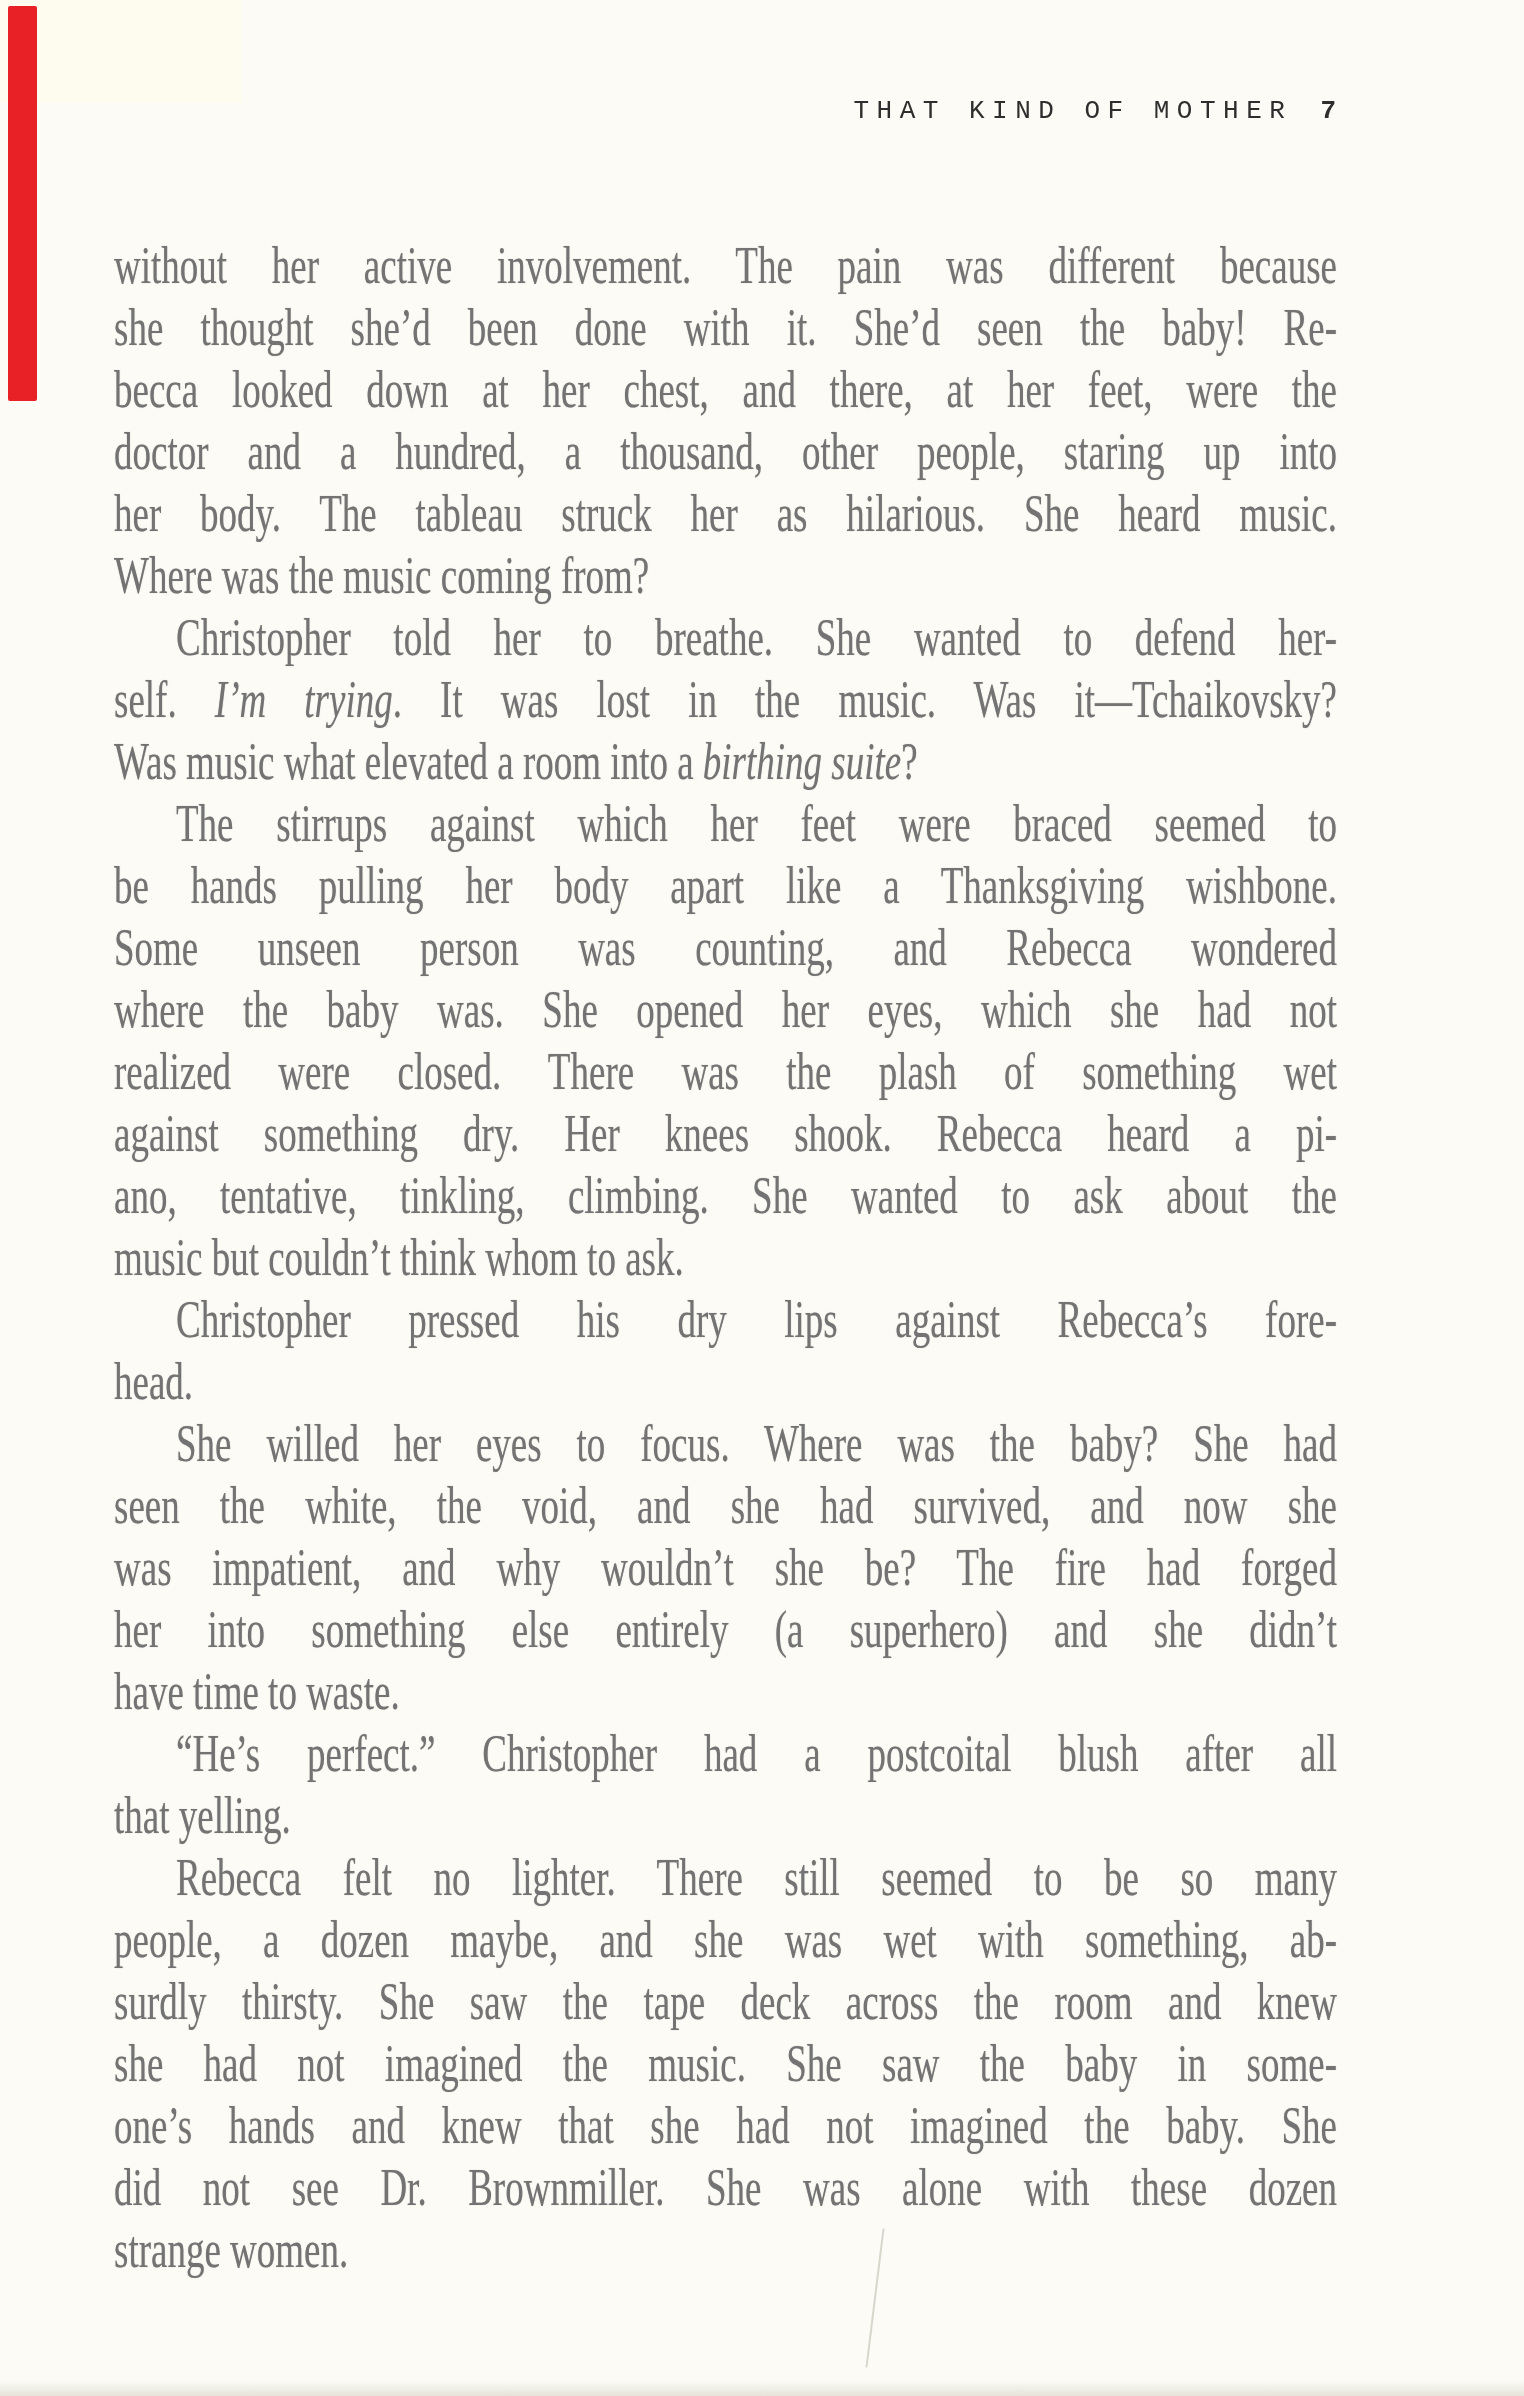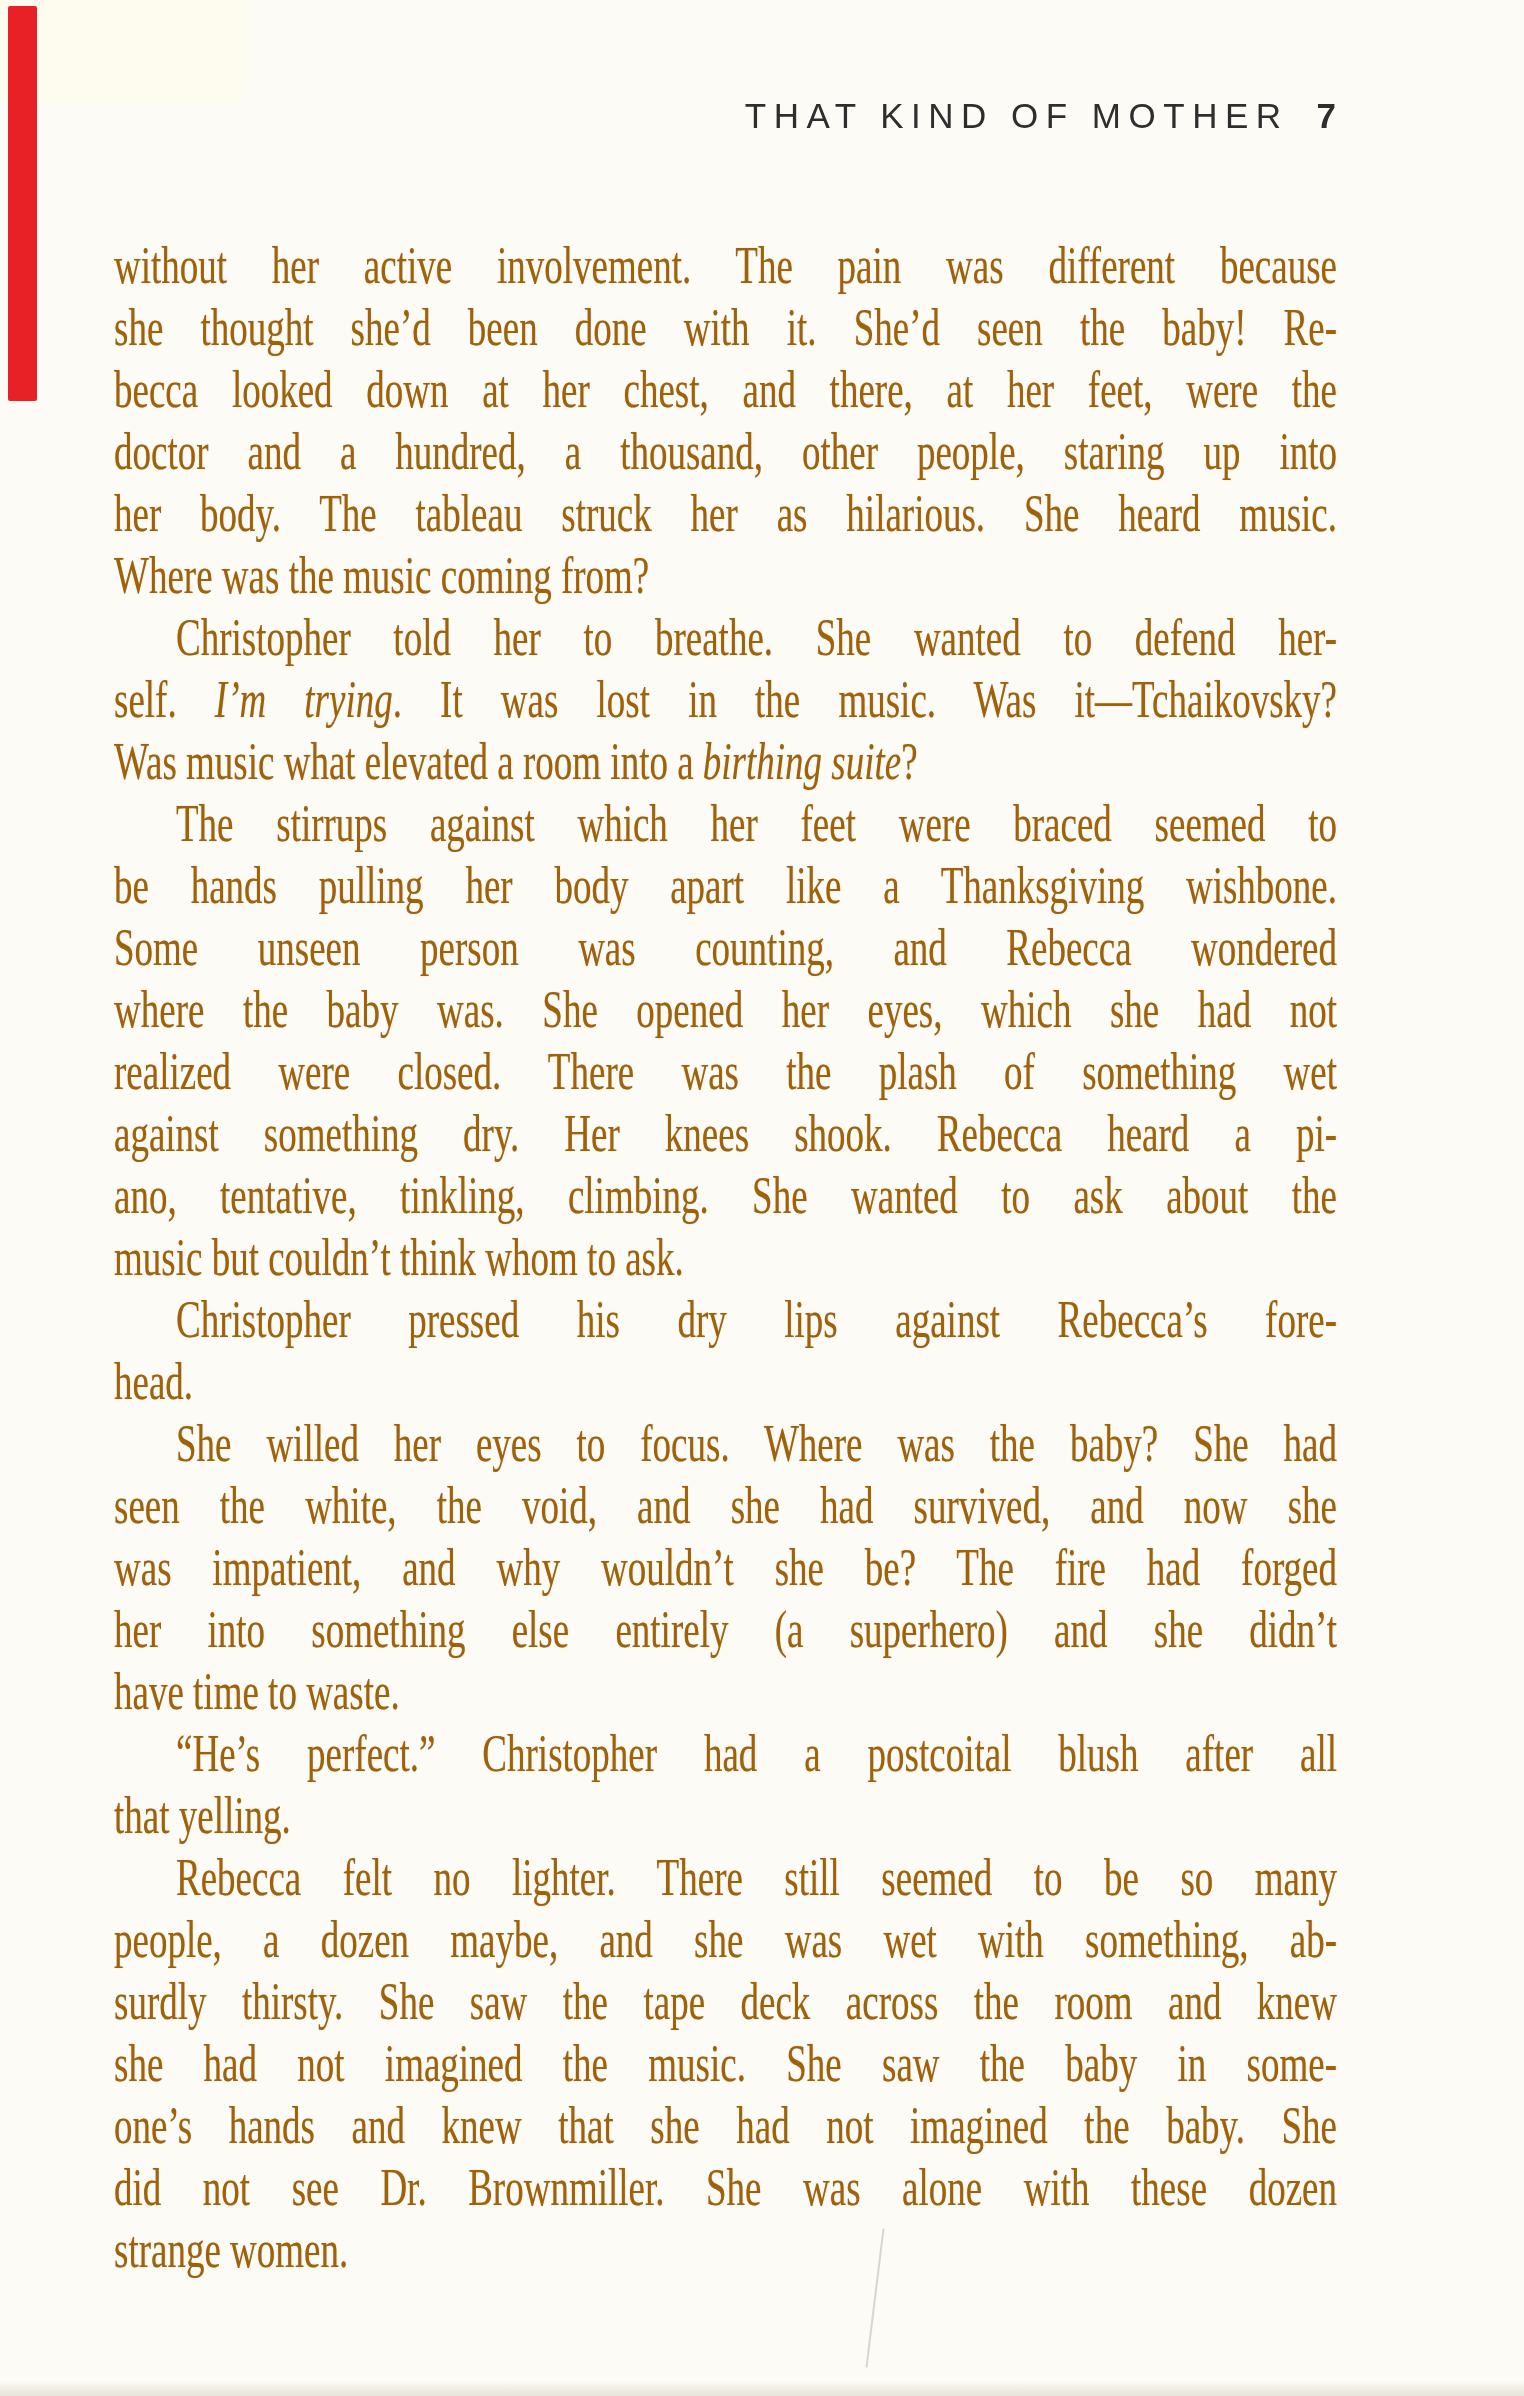--- a/index.html
+++ b/index.html
@@ -21,22 +21,22 @@
   }
   .red-edge {
     position: absolute; left: 8.4px; top: 5.6px;
     width: 29px; height: 395px;
     background: #e82127;
     border-radius: 1.9px;
   }
   .running-header {
     position: absolute;
     top: 96px; right: 188px;
-    font-family: Liberation Sans, sans-serif;
-    font-size: 35px;
+    font-family: Liberation Mono, monospace;
+    font-size: 26px;
     font-weight: 400;
     letter-spacing: 7.5px;
     color: #2e2e2e;
     white-space: nowrap;
   }
   .running-header .pagenum {
     margin-left: 28px;
     letter-spacing: 0;
     font-weight: 700;
   }
@@ -83,21 +83,21 @@
 <body>
 
 <div class="page" style="background: rgb(252, 251, 245);">
   <div class="corner-tint" style="background: rgb(255, 253, 234);"></div>
   <div class="red-edge" style="background: rgb(232, 33, 39);"></div>
 
   <header class="running-header" style="color: rgb(46, 46, 46);">
     <span>THAT KIND OF MOTHER</span><span class="pagenum">7</span>
   </header>
 
-  <main class="body-text" id="body-lines" style="color: #a16207;">
+  <main class="body-text" id="body-lines" style="color: #737373;">
       <div class="line"><span>without her active involvement. The pain was different because</span></div>
       <div class="line"><span>she thought she’d been done with it. She’d seen the baby! Re-</span></div>
       <div class="line"><span>becca looked down at her chest, and there, at her feet, were the</span></div>
       <div class="line"><span>doctor and a hundred, a thousand, other people, staring up into</span></div>
       <div class="line"><span>her body. The tableau struck her as hilarious. She heard music.</span></div>
       <div class="line para-end"><span>Where was the music coming from?</span></div>
       <div class="line indent"><span>Christopher told her to breathe. She wanted to defend her-</span></div>
       <div class="line"><span>self. </span><span class="seg-italic">I’m trying</span><span>. It was lost in the music. Was it—Tchaikovsky?</span></div>
       <div class="line para-end"><span>Was music what elevated a room into a </span><span class="seg-italic">birthing suite</span><span>?</span></div>
       <div class="line indent"><span>The stirrups against which her feet were braced seemed to</span></div>

